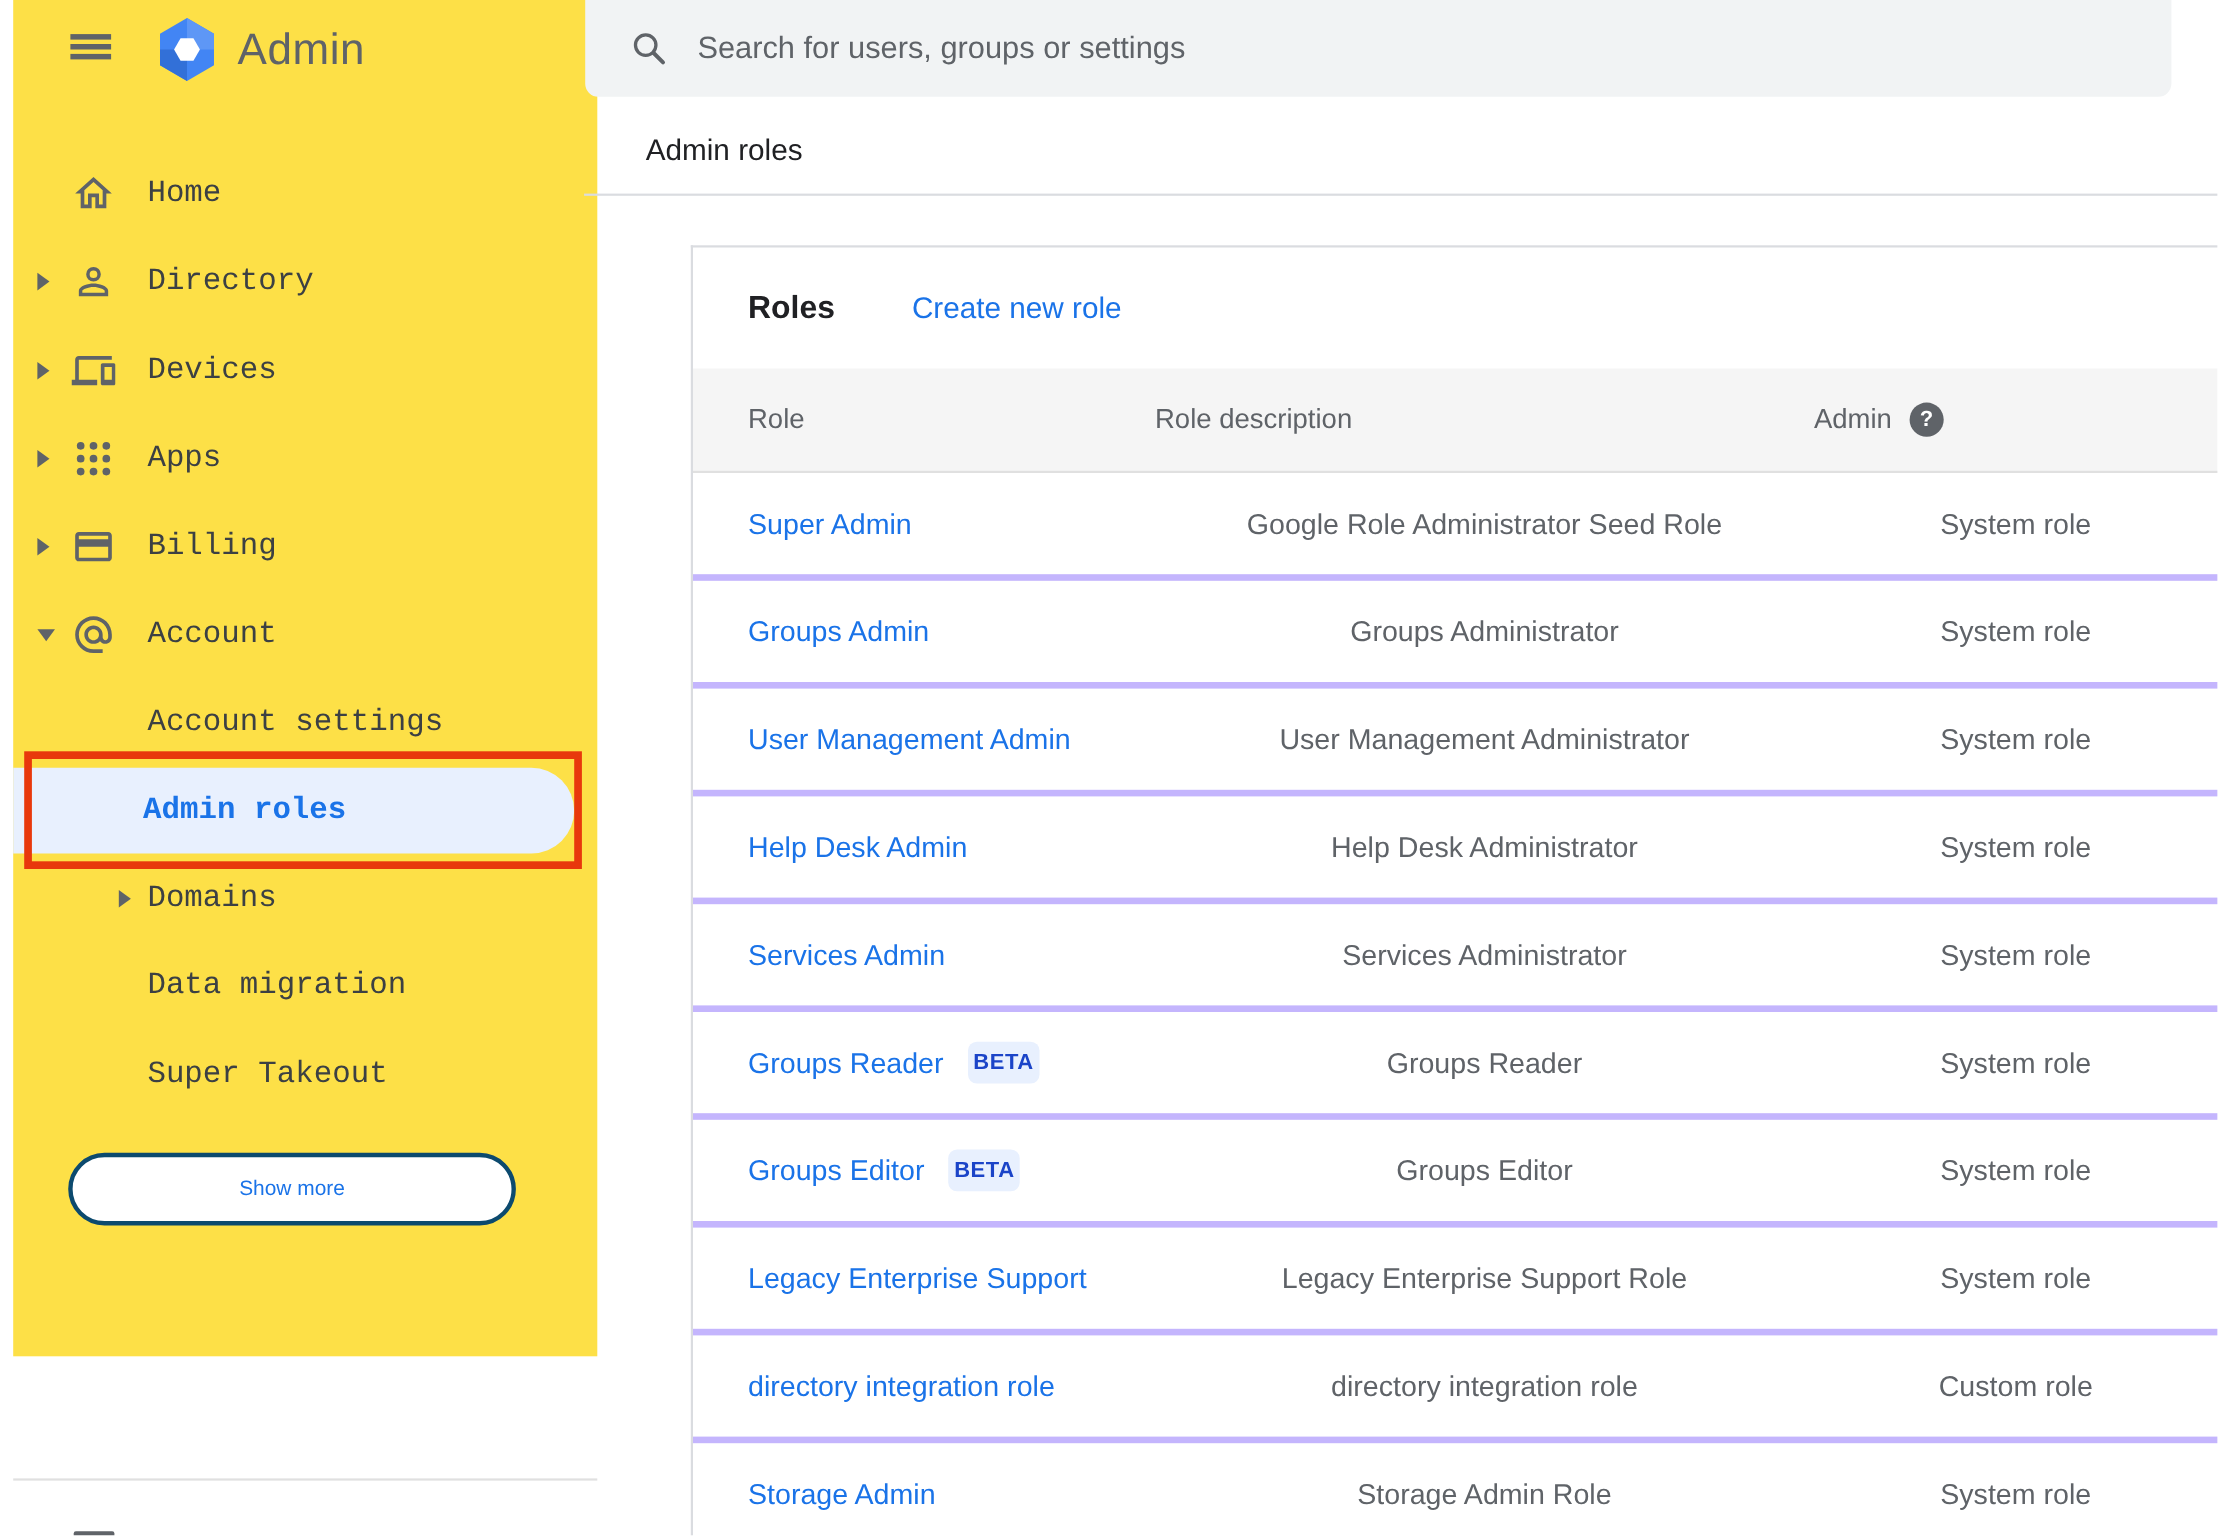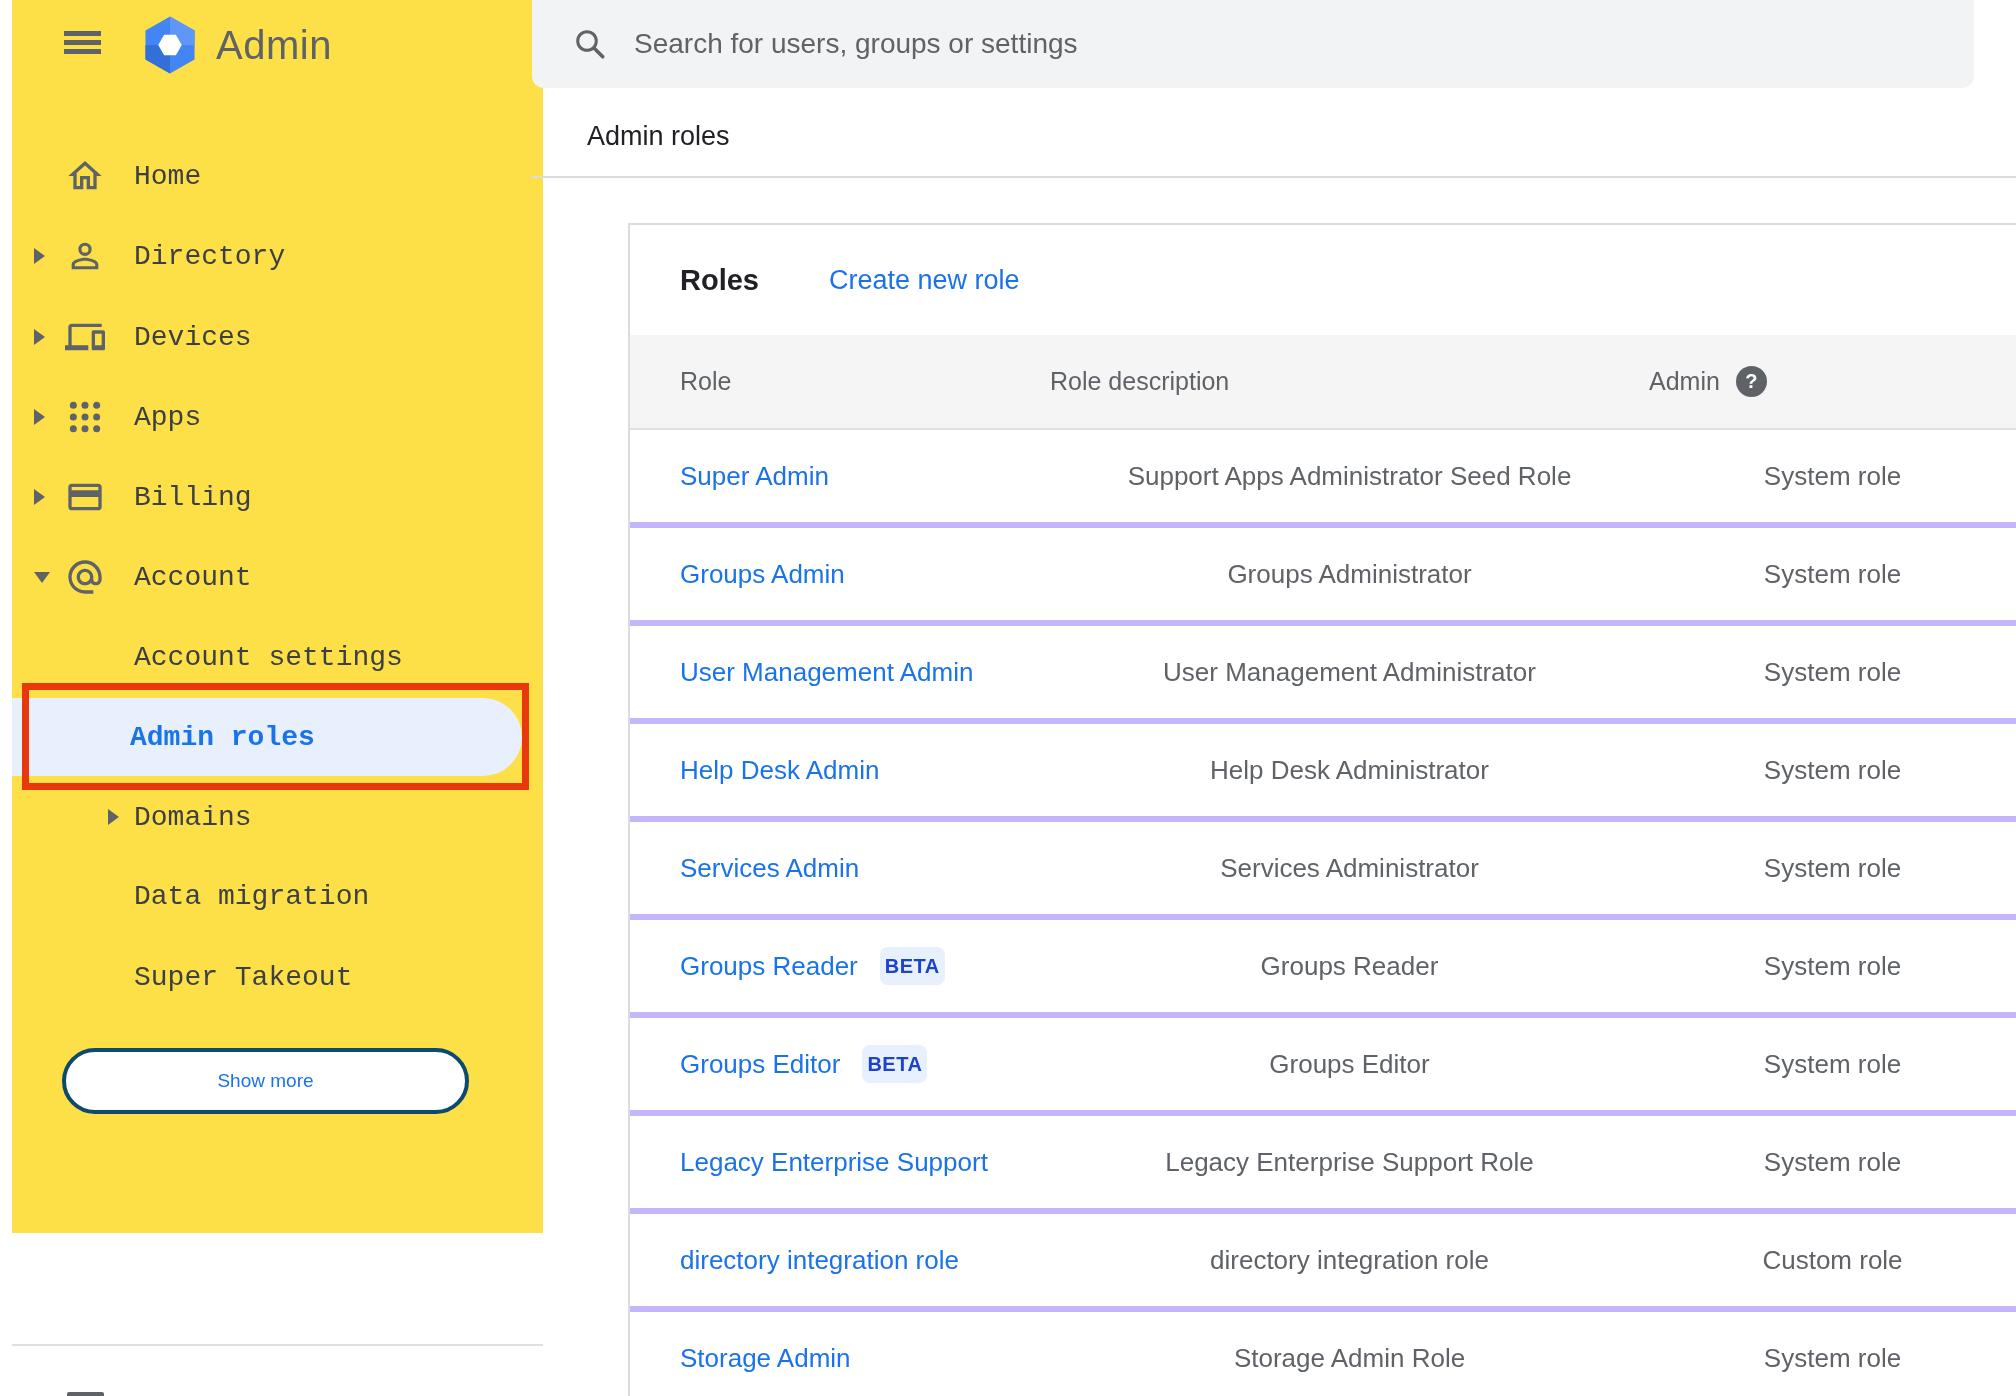--- a/index.html
+++ b/index.html
@@ -193,21 +193,21 @@
         <span>Admin</span>
         <span class="help-icon">?</span>
       </span>
     </div>
 
     <div id="tbody">
         <div class="trow grid-cols">
           <span class="role-cell">
             <a class="role-link">Super Admin</a>
           </span>
-          <span class="desc-cell">Support Apps Administrator Seed Role</span>
+          <span class="desc-cell">Google Role Administrator Seed Role</span>
           <span class="type-cell">System role</span>
         </div>
         <div class="trow grid-cols">
           <span class="role-cell">
             <a class="role-link">Groups Admin</a>
           </span>
           <span class="desc-cell">Groups Administrator</span>
           <span class="type-cell">System role</span>
         </div>
         <div class="trow grid-cols">

